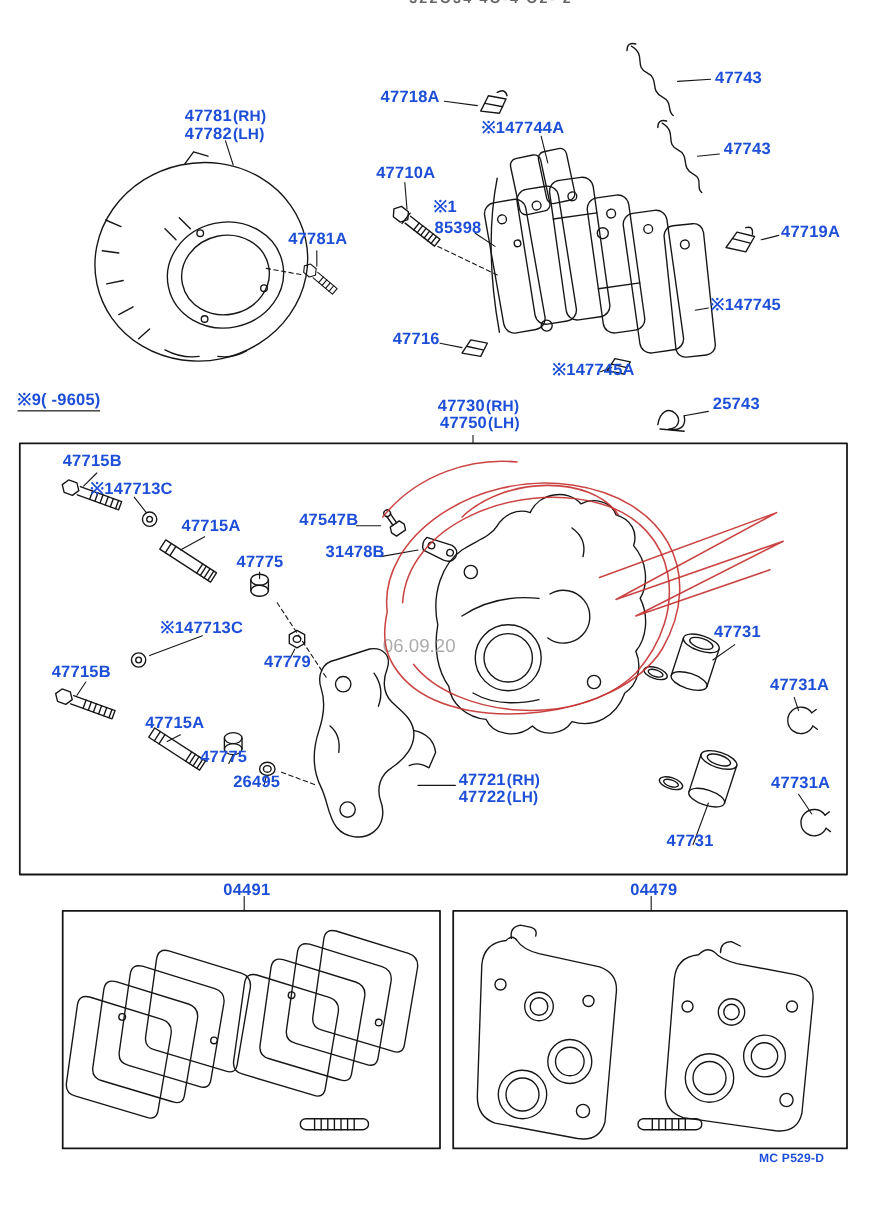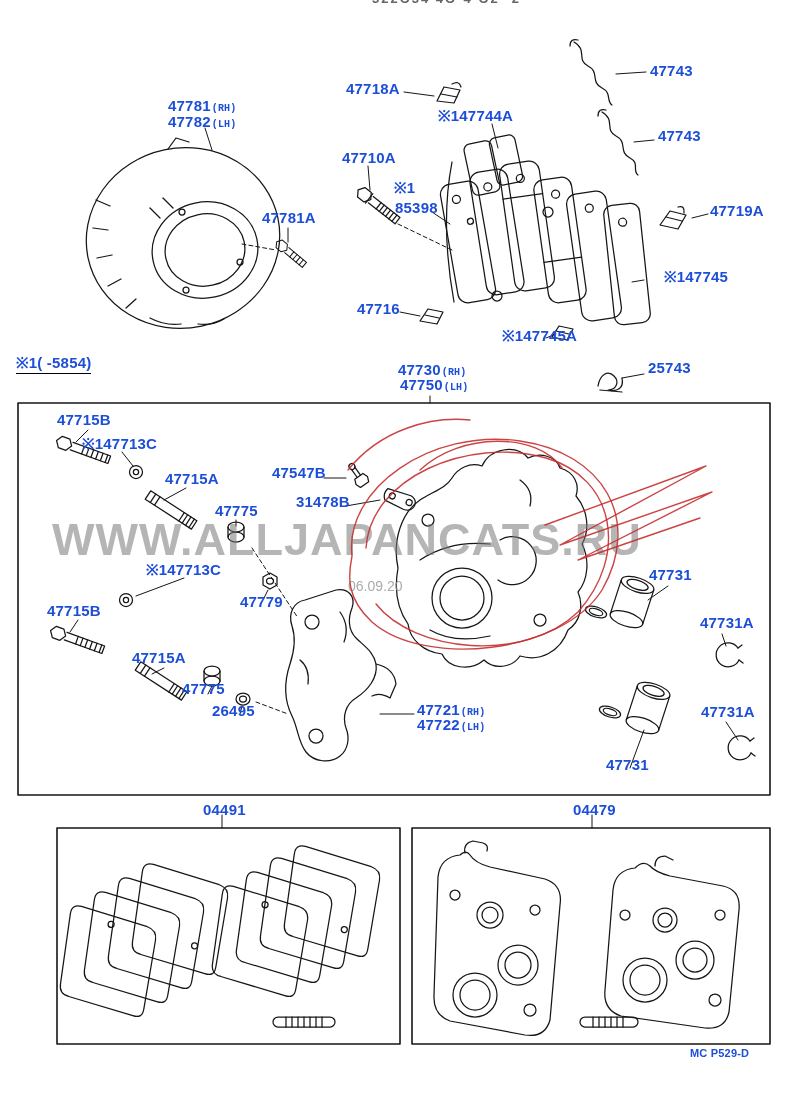--- a/index.html
+++ b/index.html
@@ -6,26 +6,26 @@
   .stage{position:relative;width:800px;height:1106px;background:#fff;overflow:hidden;
          font-family:"Liberation Sans",sans-serif;}
   .layer{position:absolute;left:0;top:0;width:800px;height:1106px;}
   svg.art *{fill:none;stroke:#161616;stroke-width:1.25;stroke-linecap:round;stroke-linejoin:round;}
   svg.art .box{stroke-width:1.6;}
   svg.art .leader{stroke-width:1;}
   svg.art .dash{stroke-dasharray:4 3;stroke-width:1;}
   svg.red *{fill:none;stroke:#c53030;stroke-width:1.4;opacity:.9;stroke-linecap:round;stroke-linejoin:round;}
   .lbl{position:absolute;font-weight:bold;font-size:15px;color:#1d4ed8;white-space:nowrap;
        letter-spacing:.2px;z-index:6;}
-  .suf{font-size:10px;font-weight:bold;margin-left:1px;font-family:Liberation Mono, monospace;}
+  .suf{font-size:14px;font-weight:bold;margin-left:1px;}
   .note{border-bottom:1.5px solid #000;padding-bottom:1px;}
   .wm{position:absolute;left:52px;top:514px;width:710px;z-index:3;
       font-size:45px;font-weight:bold;letter-spacing:1px;color:rgba(120,120,120,.55);
       font-family:"Liberation Sans",sans-serif;white-space:nowrap;}
-  .wmdate{position:absolute;left:348px;top:578px;z-index:3;font-size:14px;color:rgba(150,150,150,.8);}
+  .wmdate{position:absolute;left:348px;top:578px;z-index:3;font-size:17px;color:rgba(150,150,150,.8);}
   .clipped{position:absolute;left:372px;top:-9px;z-index:6;font-size:13px;color:#666;
            letter-spacing:2px;font-weight:bold;}
 </style>
 </head>
 <body>
 
 <div class="stage">
 
   <svg class="art layer" viewBox="0 0 800 1106">
 
@@ -346,21 +346,20 @@
     </g>
 
     <g>
       <path class="dash" d="M242,244 L276,250"></path>
       <path class="dash" d="M398,224 L452,250"></path>
       <path class="dash" d="M252,548 L298,618"></path>
       <path class="dash" d="M256,702 L288,714"></path>
     </g>
   </svg>
 
-  <div class="wm">WWW.ALLJAPANCATS.RU</div>
   <div class="wmdate">06.09.20</div>
   <div class="clipped">322O34 4O-4 O2- 2</div>
 
   <svg class="red layer" viewBox="0 0 800 1106" style="z-index:4">
     <path d="M352,556 C344,488 432,428 520,441 C604,453 642,520 602,590 C562,654 424,668 372,622 C346,598 348,576 352,556 Z"></path>
     <path d="M366,548 C370,478 468,436 546,458 C616,478 628,556 578,612 C524,664 414,652 376,604"></path>
     <path d="M420,470 C460,432 538,432 562,468"></path>
     <path d="M348,470 C380,430 430,416 470,420"></path>
     <polyline points="545,525 706,466 560,545 712,492 578,560 700,518"></polyline>
   </svg>
@@ -369,24 +368,24 @@
   <div class="lbl" style="left:650px;top:62px">47743</div>
   <div class="lbl" style="left:168px;top:97px"><span>47781</span><span class="suf">(RH)</span></div>
   <div class="lbl" style="left:168px;top:113px"><span>47782</span><span class="suf">(LH)</span></div>
   <div class="lbl" style="left:438px;top:105px">※147744A</div>
   <div class="lbl" style="left:658px;top:127px">47743</div>
   <div class="lbl" style="left:342px;top:149px">47710A</div>
   <div class="lbl" style="left:394px;top:177px">※1</div>
   <div class="lbl" style="left:395px;top:199px">85398</div>
   <div class="lbl" style="left:262px;top:209px">47781A</div>
   <div class="lbl" style="left:710px;top:202px">47719A</div>
-  <div class="lbl" style="left:664px;top:266px">※147745</div>
+  <div class="lbl" style="left:646px;top:266px">※147745</div>
   <div class="lbl" style="left:357px;top:300px">47716</div>
   <div class="lbl" style="left:502px;top:325px">※147745A</div>
-  <div class="lbl note" style="left:16px;top:352px">※1(   -5854)</div>
+  <div class="lbl note" style="left:16px;top:352px">※9(   -9605)</div>
   <div class="lbl" style="left:648px;top:359px">25743</div>
   <div class="lbl" style="left:398px;top:361px"><span>47730</span><span class="suf">(RH)</span></div>
   <div class="lbl" style="left:400px;top:376px"><span>47750</span><span class="suf">(LH)</span></div>
   <div class="lbl" style="left:57px;top:411px">47715B</div>
   <div class="lbl" style="left:82px;top:433px">※147713C</div>
   <div class="lbl" style="left:165px;top:470px">47715A</div>
   <div class="lbl" style="left:272px;top:464px">47547B</div>
   <div class="lbl" style="left:215px;top:502px">47775</div>
   <div class="lbl" style="left:296px;top:493px">31478B</div>
   <div class="lbl" style="left:146px;top:559px">※147713C</div>

